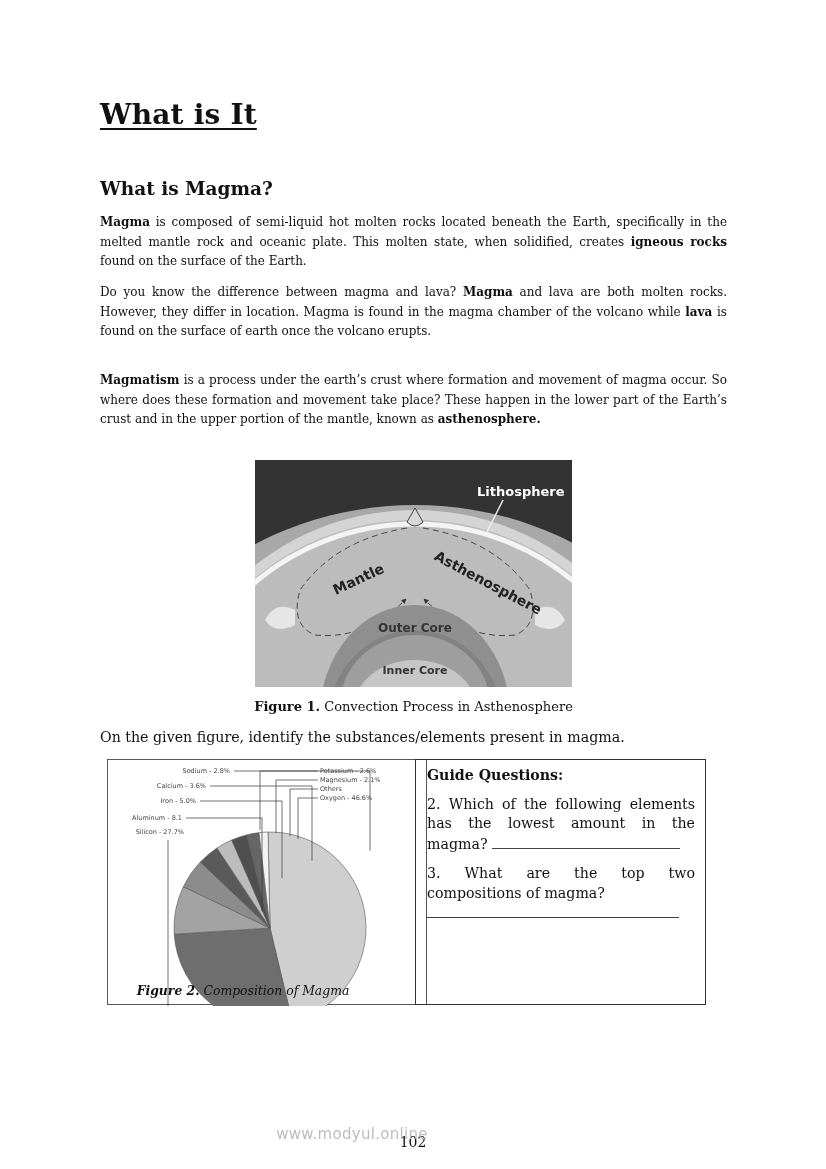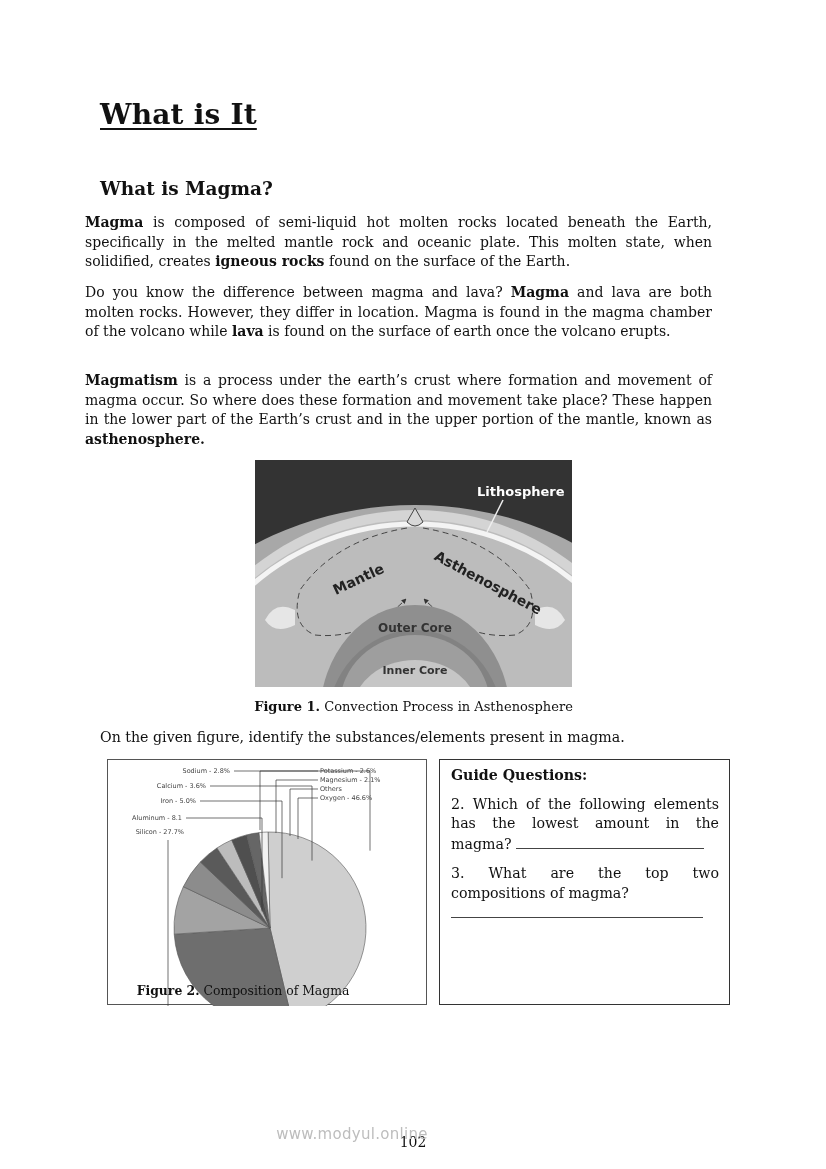--- a/index.html
+++ b/index.html
@@ -2,34 +2,34 @@
 <html><head>
   <meta charset="utf-8">
   <style>
     html, body { margin: 0; padding: 0; background: #ffffff; }
     body { width: 826px; height: 1169px; position: relative; overflow: hidden;
            font-family: "DejaVu Serif", "Liberation Serif", serif; color: #111; }
     .abs { position: absolute; }
     .h1 { left: 100px; top: 98px; font-size: 28px; font-weight: bold; text-decoration: underline;
           text-underline-offset: 4px; text-decoration-thickness: 2px; letter-spacing: 0.2px; }
     .h2 { left: 100px; top: 178px; font-size: 18.5px; font-weight: bold; }
-    .para { left: 85px; width: 627px; font-size: 14px; line-height: 19.5px; text-align: justify;
+    .para { left: 100px; width: 627px; font-size: 12px; line-height: 19.5px; text-align: justify;
             margin: 0; }
     .para b { font-weight: bold; }
     .p1 { top: 213px; }
     .p2 { top: 283px; }
     .p3 { top: 371px; }
     .fig1 { left: 255px; top: 460px; width: 317px; height: 227px; }
     .cap1 { left: 100px; width: 627px; top: 699px; text-align: center; font-size: 13px; }
     .prompt { left: 100px; top: 729px; font-size: 14.2px; }
     .fig2box { left: 107px; top: 759px; width: 320px; height: 246px; border: 1.5px solid #555;
                box-sizing: border-box; }
-    .cap2 { left: 107px; width: 272px; top: 983px; text-align: center; font-size: 12.4px; }
+    .cap2 { left: 107px; width: 272px; top: 983px; text-align: center; font-size: 12.4px; font-style: italic; }
     .gq { left: 415px; top: 759px; width: 291px; height: 246px; border: 1.5px solid #333;
-          box-sizing: border-box; padding: 6px 10px 7px 11px; font-size: 14.2px; line-height: 19.5px; margin-left: 24px; }
+          box-sizing: border-box; padding: 6px 10px 7px 11px; font-size: 14.2px; line-height: 19.5px; }
     .gq-title { font-weight: bold; margin-bottom: 9px; }
     .gq-q { text-align: justify; margin-bottom: 10px; }
     .blank { display: inline-block; border-bottom: 1.2px solid #444; height: 14px; vertical-align: baseline; }
     .pagenum { left: 0; width: 826px; top: 1134px; text-align: center; font-size: 14px; }
     .watermark { left: 0; width: 704px; top: 1125px; text-align: center; font-size: 15px;
                  color: #bdbdbd; font-family: "DejaVu Sans", "Liberation Sans", sans-serif; letter-spacing: 0.3px; }
     svg text { font-family: "DejaVu Sans", "Liberation Sans", sans-serif; }
   </style>
 </head>
 <body>

